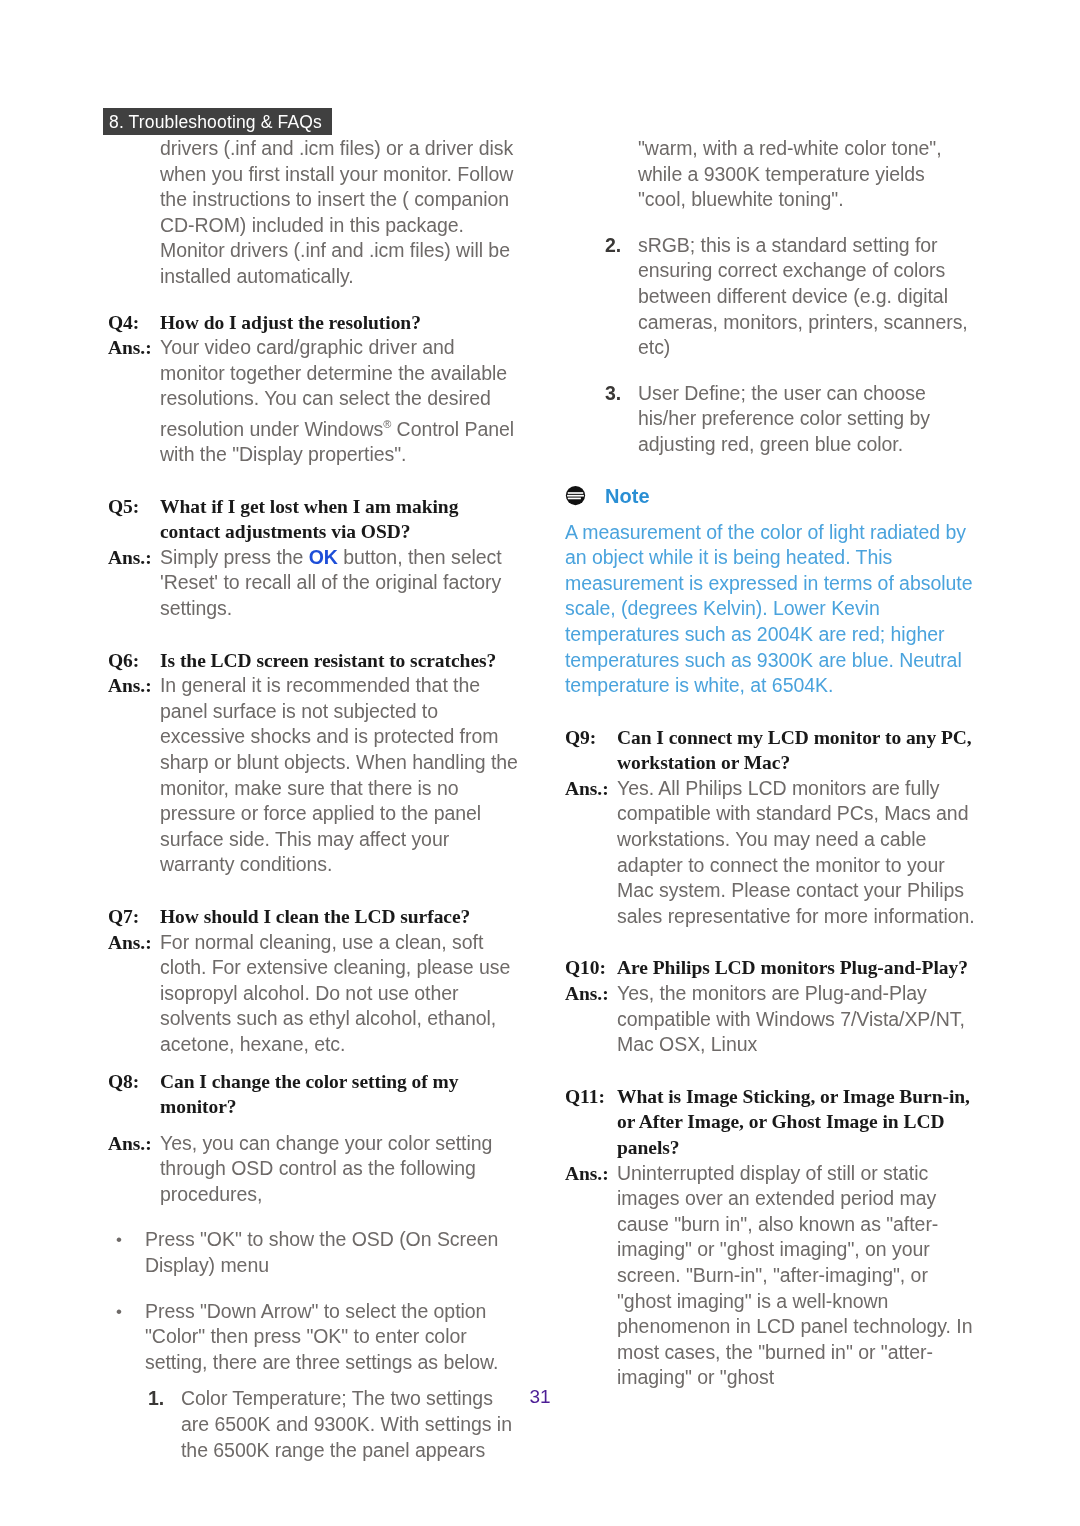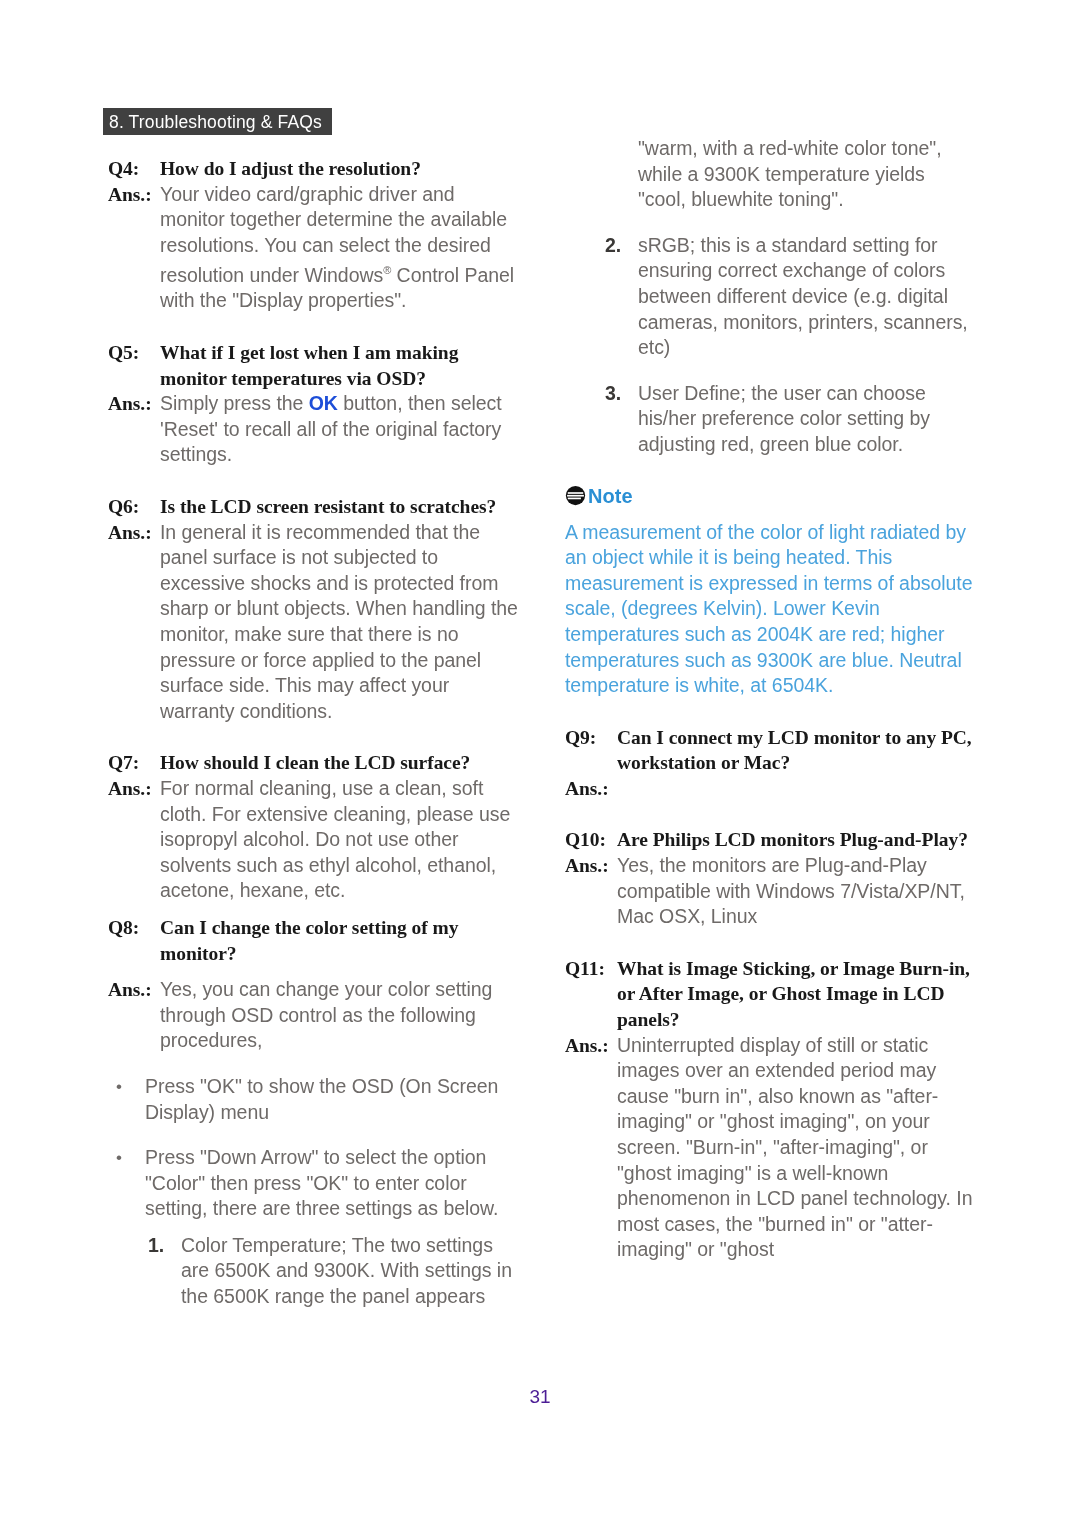--- a/index.html
+++ b/index.html
@@ -129,21 +129,21 @@
     width: 33px;
     font-weight: bold;
     color: #3a3836;
   }
   .num-body { flex: 1 1 auto; }
 
   
   .note-head {
     display: flex;
     align-items: center;
-    gap: 2px;
+    gap: 19px;
     margin-bottom: 1px;
   }
   .note-icon {
     width: 21px;
     height: 21px;
     flex: 0 0 auto;
     display: block;
   }
   .note-title {
     color: #2a8fd4;
@@ -174,37 +174,38 @@
 </style>
 </head>
 <body>
 
 <div class="page">
 
   <div class="header-tab">8. Troubleshooting &amp; FAQs</div>
 
   <div class="col col-left">
 
+    <div class="cont">drivers (.inf and .icm files) or a driver disk when you first install your monitor. Follow the instructions to insert the ( companion CD-ROM) included in this package. Monitor drivers (.inf and .icm files) will be installed automatically.</div>
 
     <div class="gap-md"></div>
 
     <div class="qa">
       <div class="qa-label q-text">Q4:</div>
       <div class="qa-body q-text">How do I adjust the resolution?</div>
     </div>
     <div class="qa">
       <div class="qa-label q-text">Ans.:</div>
       <div class="qa-body a-text"><span>Your video card/graphic driver and monitor together determine the available resolutions. You can select the desired resolution under Windows</span><sup style="font-size:11px">®</sup><span> Control Panel with the "Display properties".</span></div>
     </div>
 
     <div class="gap-lg"></div>
 
     <div class="qa">
       <div class="qa-label q-text">Q5:</div>
-      <div class="qa-body q-text">What if I get lost when I am making monitor temperatures via OSD?</div>
+      <div class="qa-body q-text">What if I get lost when I am making contact adjustments via OSD?</div>
     </div>
     <div class="qa">
       <div class="qa-label q-text">Ans.:</div>
       <div class="qa-body a-text"><span>Simply press the </span><b>OK</b><span> button, then select 'Reset' to recall all of the original factory settings.</span></div>
     </div>
 
     <div class="gap-lg"></div>
 
     <div class="qa">
       <div class="qa-label q-text">Q6:</div>
@@ -300,20 +301,21 @@
     </div>
 
     <div class="gap-lg"></div>
 
     <div class="qa">
       <div class="qa-label q-text">Q9:</div>
       <div class="qa-body q-text">Can I connect my LCD monitor to any PC, workstation or Mac?</div>
     </div>
     <div class="qa">
       <div class="qa-label q-text">Ans.:</div>
+      <div class="qa-body a-text">Yes. All Philips LCD monitors are fully compatible with standard PCs, Macs and workstations. You may need a cable adapter to connect the monitor to your Mac system. Please contact your Philips sales representative for more information.</div>
     </div>
 
     <div class="gap-lg"></div>
 
     <div class="qa">
       <div class="qa-label q-text">Q10:</div>
       <div class="qa-body q-text">Are Philips LCD monitors Plug-and-Play?</div>
     </div>
     <div class="qa">
       <div class="qa-label q-text">Ans.:</div>

